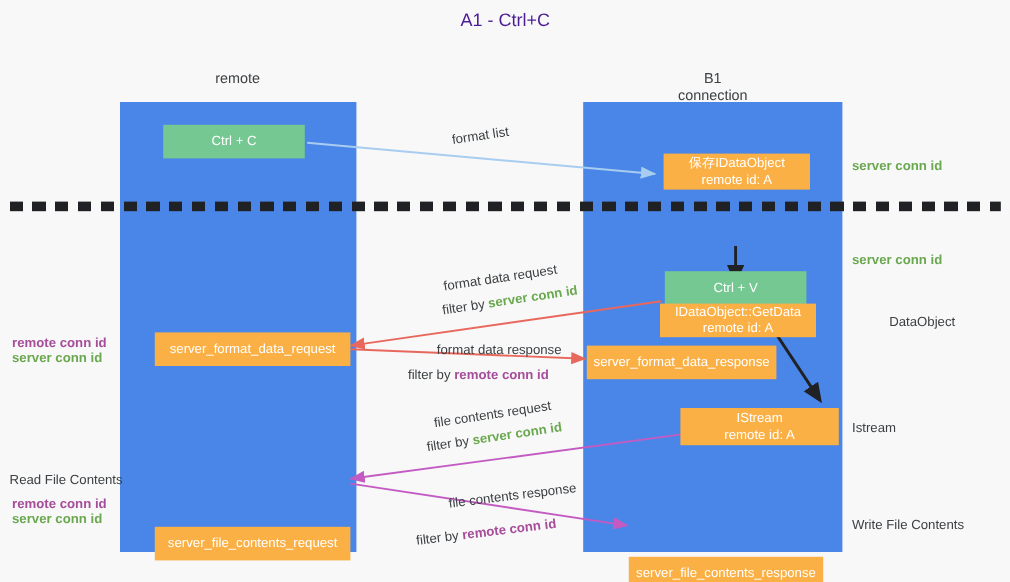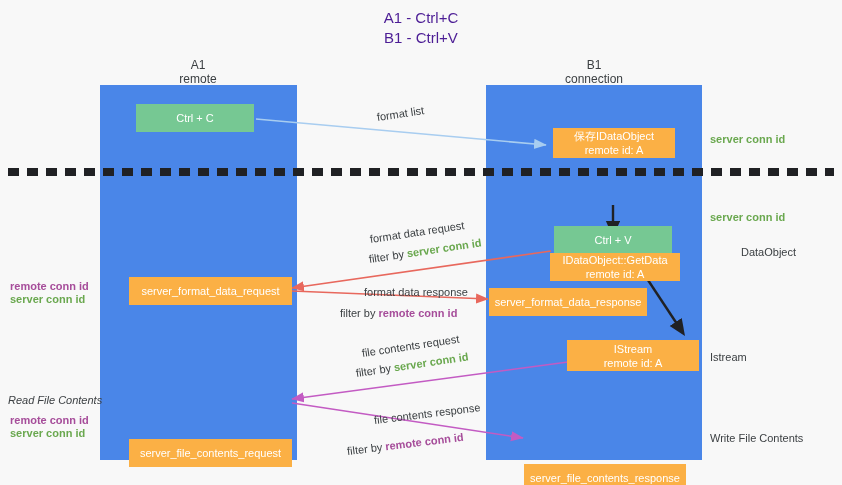--- a/index.html
+++ b/index.html
@@ -122,25 +122,23 @@
     );
   }
 </style>
 </head>
 <body>
 
 <div id="canvas">
 
   <div class="title-block">
     <div>A1 - Ctrl+C</div>
-    <div>B1 - Ctrl+V</div>
   </div>
 
   <div class="lane-head" style="left:98px; top:58px;">
-    <span class="l1">A1</span>
     <span class="l2">remote</span>
   </div>
   <div class="lane-head" style="left:494px; top:58px;">
     <span class="l1">B1</span>
     <span class="l2">connection</span>
   </div>
 
   <div class="lane" id="lane-a1"></div>
   <div class="lane" id="lane-b1"></div>
 
@@ -241,26 +239,26 @@
 
   <div class="edge-label rot-dn" style="left:375px; top:413px;">
     <span>file contents response</span>
   </div>
   <div class="edge-label rot-dn" style="left:348px; top:444px;">
     <span>filter by </span><span class="hi-purple">remote conn id</span>
   </div>
 
   <div class="txt green" style="left:710px; top:132px;">server conn id</div>
   <div class="txt green" style="left:710px; top:210px;">server conn id</div>
-  <div class="txt dark" style="left:710px; top:245px;padding-left:31px;">DataObject</div>
+  <div class="txt dark" style="left:710px; top:262px;padding-left:31px;">DataObject</div>
   <div class="txt dark" style="left:710px; top:350px;">Istream</div>
   <div class="txt dark" style="left:710px; top:431px;">Write File Contents</div>
 
   <div class="txt purple" style="left:10px; top:279px;">remote conn id</div>
   <div class="txt green" style="left:10px; top:292px;">server conn id</div>
 
-  <div class="txt dark" style="left:8px; top:393px;font-style:italic;">Read File Contents</div>
+  <div class="txt dark" style="left:8px; top:393px;">Read File Contents</div>
   <div class="txt purple" style="left:10px; top:413px;">remote conn id</div>
   <div class="txt green" style="left:10px; top:426px;">server conn id</div>
 
   <div class="dash-sep"></div>
 
 </div>
 
 </body></html>

